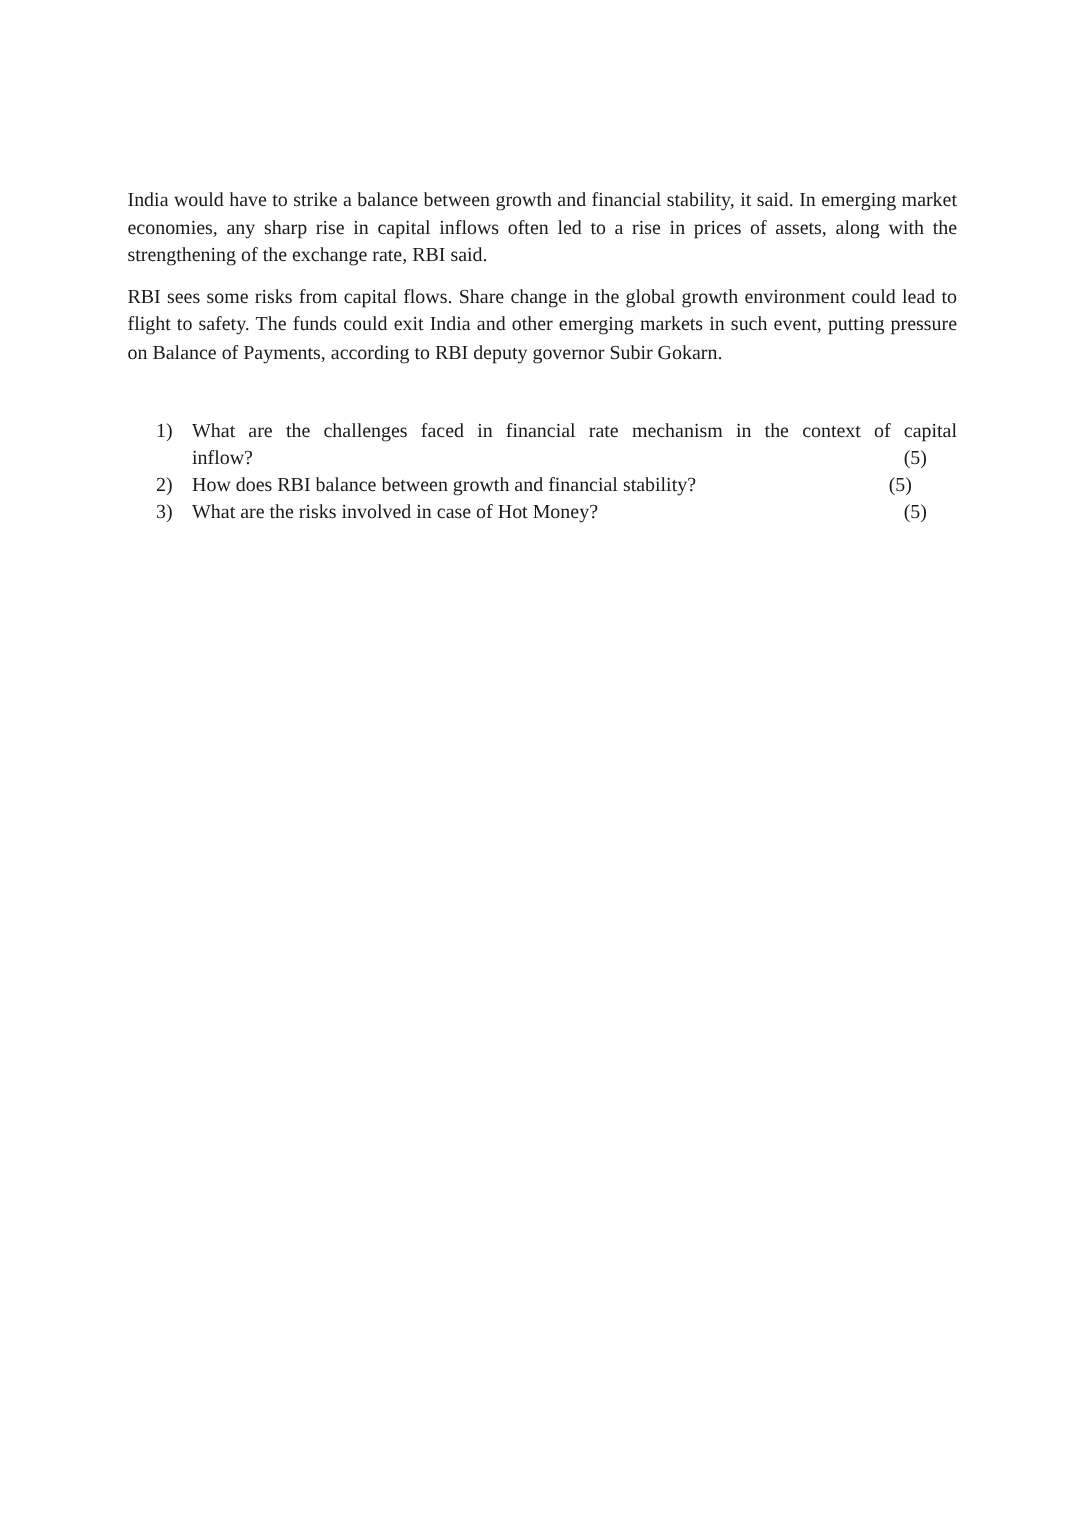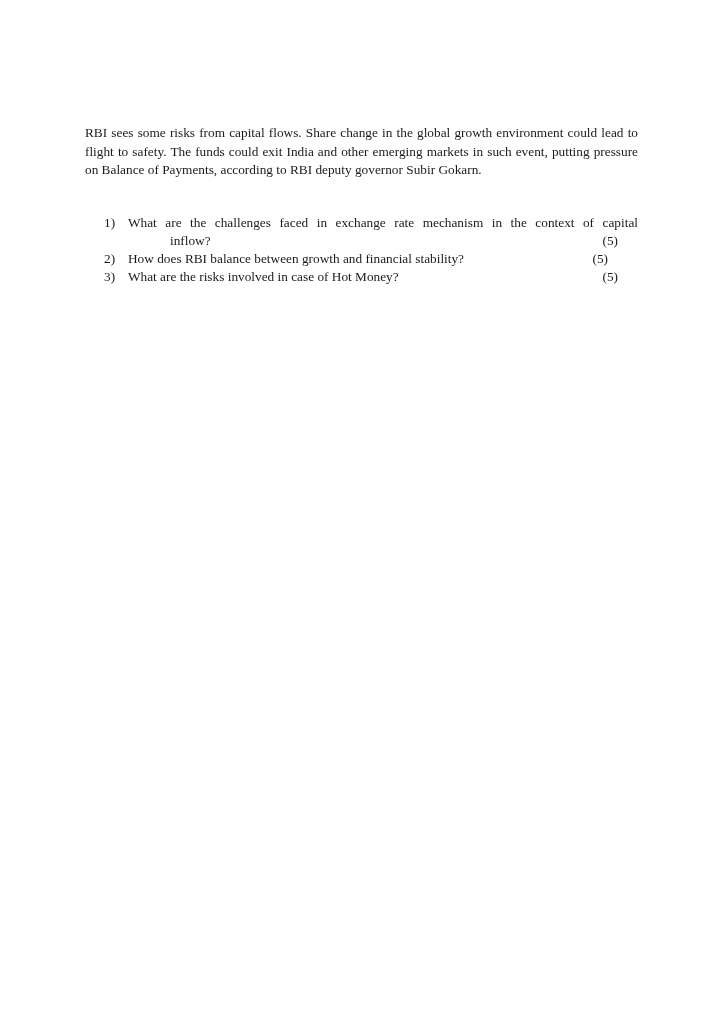--- a/index.html
+++ b/index.html
@@ -12,27 +12,28 @@
     .q .num { position: absolute; left: 19px; top: 0; }
     .q .text { display: block; text-align: justify; text-align-last: left; }
     .q .marks { position: absolute; right: 20px; bottom: 0; }
     .q.single .text { padding-right: 60px; }
     .q.multi .text { text-align-last: left; }
   </style>
 </head>
 <body>
 
 <div class="page">
+  <p class="para">India would have to strike a balance between growth and financial stability, it said. In emerging market economies, any sharp rise in capital inflows often led to a rise in prices of assets, along with the strengthening of the exchange rate, RBI said.</p>
   <p class="para">RBI sees some risks from capital flows. Share change in the global growth environment could lead to flight to safety. The funds could exit India and other emerging markets in such event, putting pressure on Balance of Payments, according to RBI deputy governor Subir Gokarn.</p>
 
   <div class="questions">
     <div class="q multi">
       <span class="num">1)</span>
-      <span class="text" style="text-align: justify; text-align-last: justify; padding-right: 0;">What are the challenges faced in exchange rate mechanism in the context of capital</span>
-      <span class="text" style="position:relative;margin-left:42px;"><span>inflow?</span></span>
+      <span class="text" style="text-align: justify; text-align-last: justify; padding-right: 0;">What are the challenges faced in financial rate mechanism in the context of capital</span>
+      <span class="text" style="position:relative;"><span>inflow?</span></span>
       <span class="marks" style="right:20px;">(5)</span>
     </div>
     <div class="q single">
       <span class="num">2)</span>
       <span class="text">How does RBI balance between growth and financial stability?</span>
       <span class="marks" style="right:30px;">(5)</span>
     </div>
     <div class="q single">
       <span class="num">3)</span>
       <span class="text">What are the risks involved in case of Hot Money?</span>

